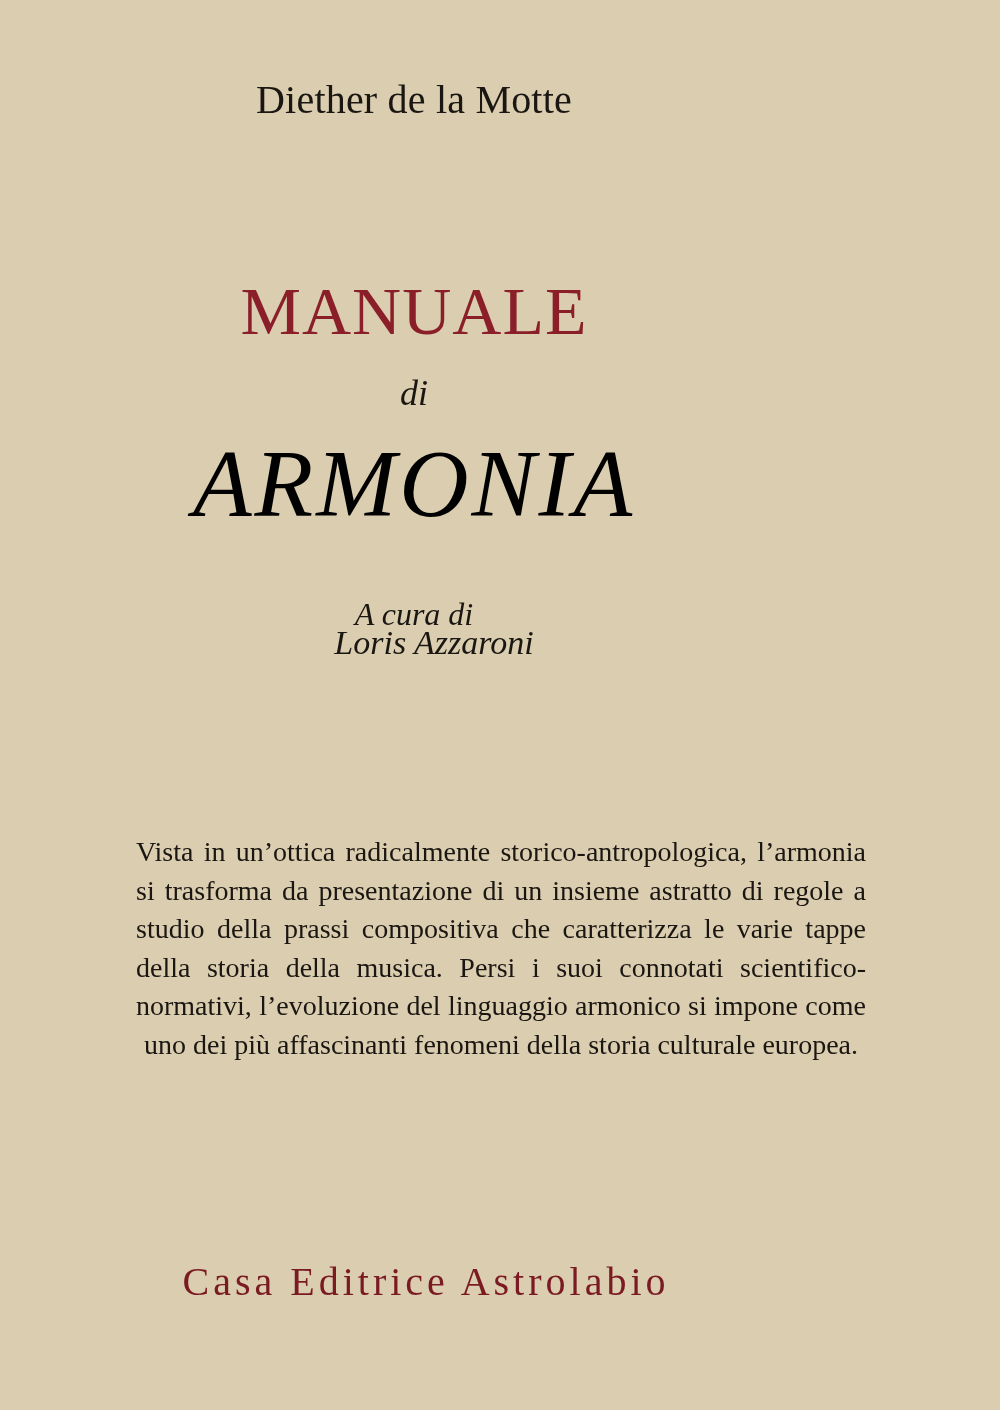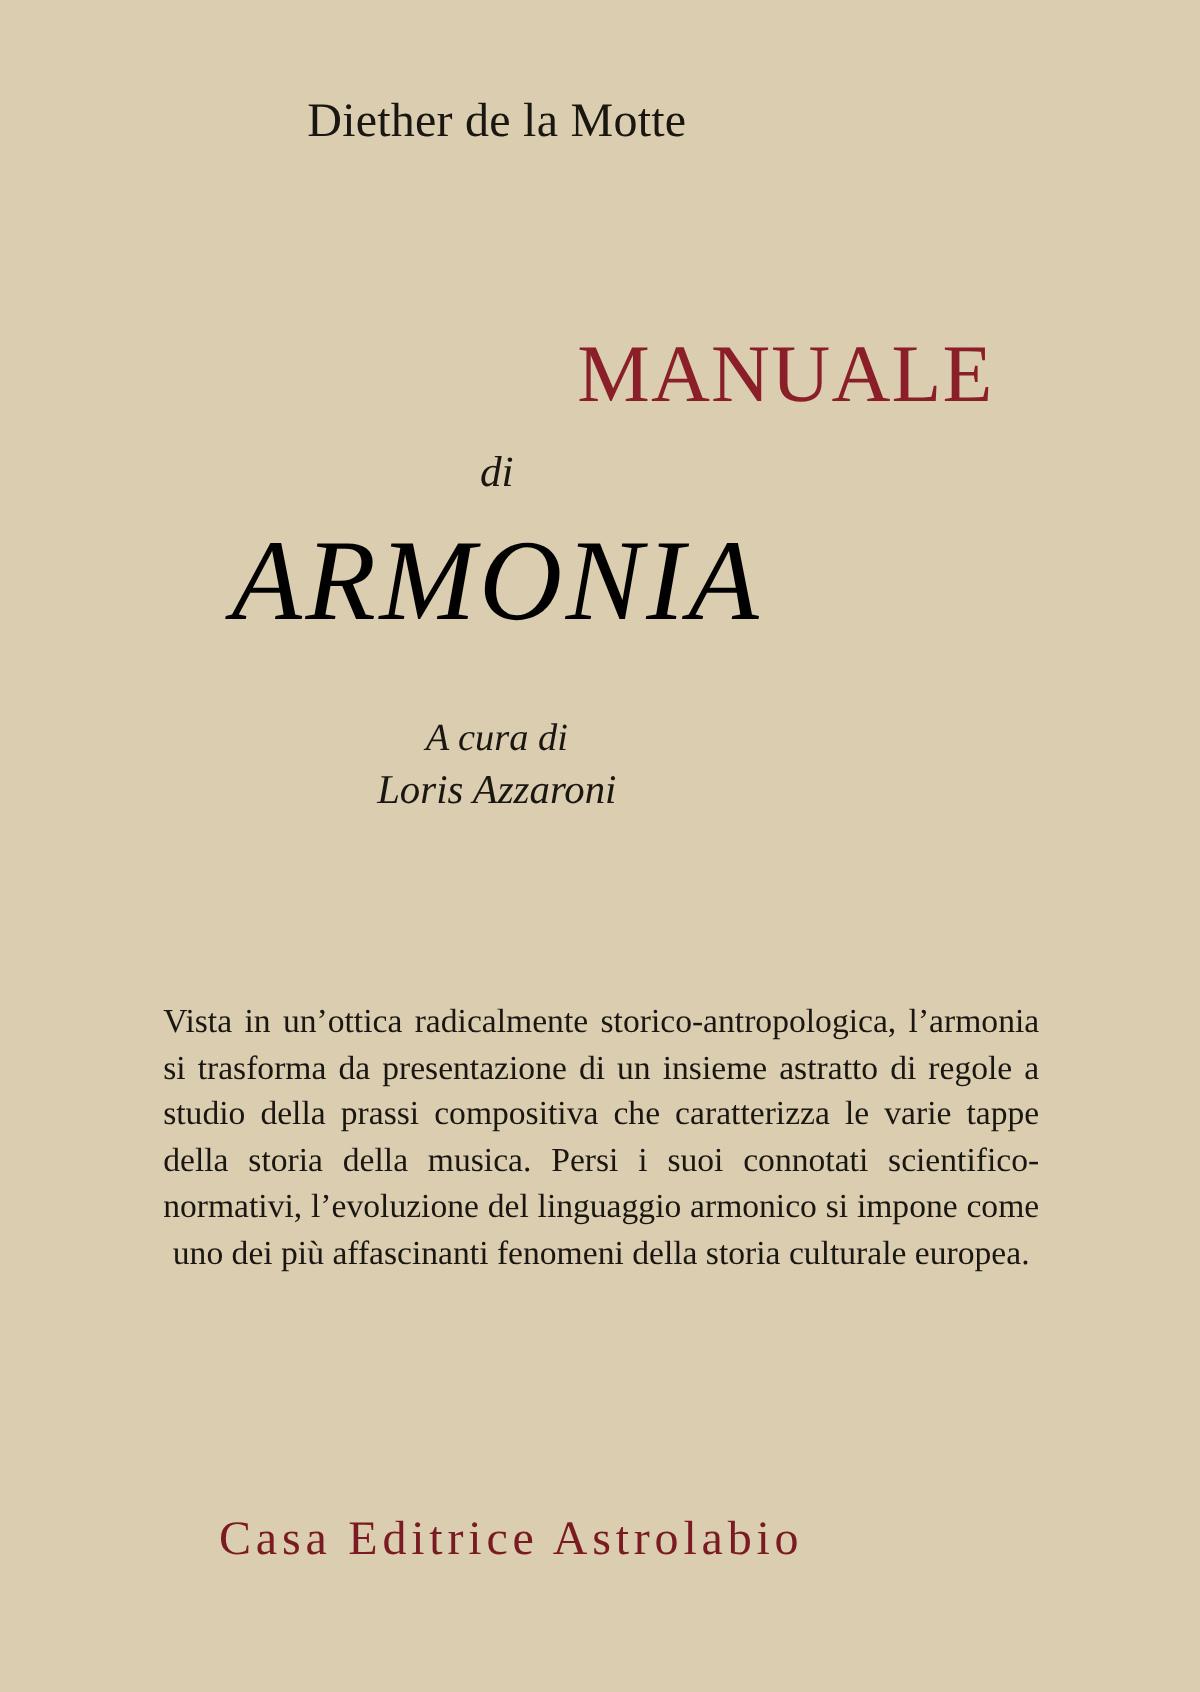--- a/index.html
+++ b/index.html
@@ -6,25 +6,25 @@
   body {
     width: 1000px; height: 1410px;
     background: #dbcdaf;
     position: relative;
     overflow: hidden;
     font-family: "Liberation Serif", "DejaVu Serif", serif;
     color: #1a1612;
   }
   .abs { position: absolute; left: 0; width: 828px; text-align: center; }
   .author { top: 76px; font-size: 40px; letter-spacing: 0.2px; }
-  .title-main { top: 272px; font-size: 68px; color: #8a1f2a; letter-spacing: 1px; text-align: right; }
+  .title-main { top: 272px; font-size: 68px; color: #8a1f2a; letter-spacing: 1px; }
   .title-di { top: 372px; font-size: 36px; font-style: italic; }
   .title-sub { top: 428px; font-size: 96px; font-style: italic; color: #000000; letter-spacing: 3px; }
   .editor-label { top: 596px; font-size: 32px; font-style: italic; }
-  .editor-name { top: 640px; font-size: 34px; font-style: italic; }
+  .editor-name { top: 624px; font-size: 34px; font-style: italic; margin-left: 20px; }
   .blurb {
     position: absolute; top: 833px; left: 136px; width: 730px;
     font-size: 28px; line-height: 38.6px;
     text-align: justify; text-align-last: center;
   }
   .publisher { top: 1258px; font-size: 40px; color: #7a1a22; letter-spacing: 4px; margin-left: 12px; }
 </style>
 </head>
 <body>
 

